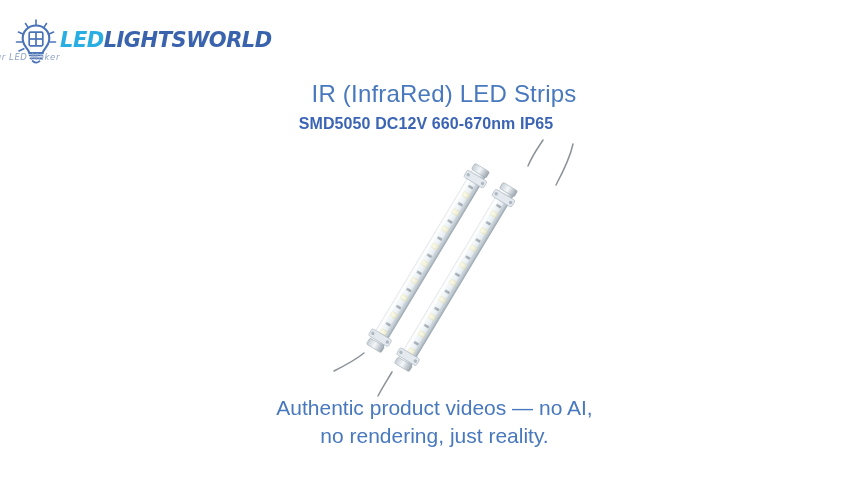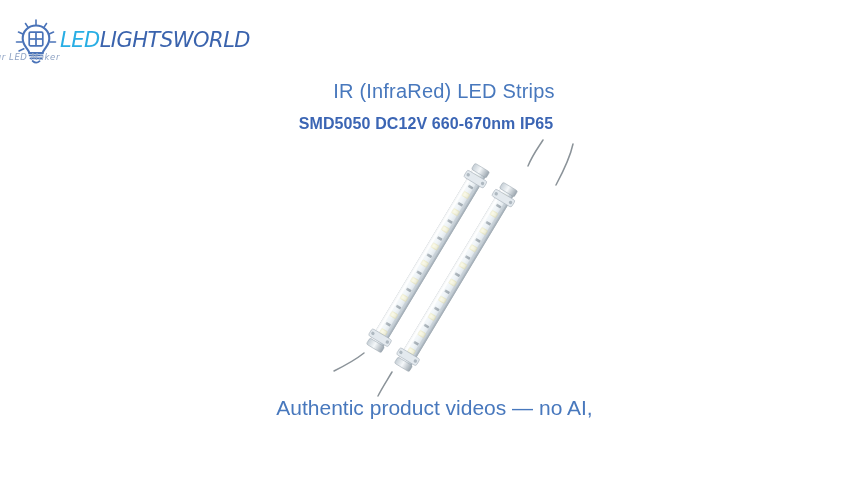--- a/index.html
+++ b/index.html
@@ -11,38 +11,38 @@
     position:relative;
   }
   .stage{position:absolute;inset:0;background:#fff;}
 
   
   .logo{position:absolute;left:14px;top:16px;display:flex;align-items:flex-end;height:48px;}
   .logo-mark{width:44px;height:46px;position:relative;flex:0 0 auto;}
   .logo-text{margin-left:2px;position:relative;height:46px;}
   .brand{
     font-family:"DejaVu Sans", sans-serif;
-    font-weight:normal;font-style:italic;
+    font-weight:bold;font-style:italic;
     font-size:21px;letter-spacing:-0.5px;
     line-height:1;
     position:absolute;left:0;top:12px;white-space:nowrap;
   }
   .brand .b1{color:#29aee4;}
   .brand .b2{color:#3a63ad;}
   .tagline{
     position:absolute;right:0;top:34px;
     font-family:"DejaVu Sans", sans-serif;
     font-style:italic;font-size:8.5px;
     color:#8fa3c4;letter-spacing:0.6px;white-space:nowrap;
   }
 
   
   .title{
     position:absolute;left:0;right:0;top:80px;text-align:center;
-    font-size:20px;color:#4878bd;letter-spacing:0.2px;margin-left:36px;
+    font-size:24px;color:#4878bd;letter-spacing:0.2px;margin-left:36px;
   }
   .subtitle{
     position:absolute;left:0;right:0;top:115px;text-align:center;
     font-size:16px;color:#3b65b4;font-weight:bold;letter-spacing:0.1px;
   }
 
   
   .caption{
     position:absolute;left:0;right:0;top:394px;text-align:center;
     font-size:21px;color:#4878bd;line-height:1.33;
@@ -233,15 +233,16 @@
         <use href="#ledbar" x="0" y="-104"></use>
       </g>
 
       <path d="M226 55 C234 40, 240 28, 243 14" stroke="#8b9399" stroke-width="1.5" fill="none" stroke-linecap="round"></path>
       <path d="M62 242 C56 252, 52 258, 48 266" stroke="#8b9399" stroke-width="1.5" fill="none" stroke-linecap="round"></path>
     </svg>
   </div>
 
   <div class="caption">
     <div>Authentic product videos — no AI,</div>
+    <div>no rendering, just reality.</div>
   </div>
 
 </div>
 
 </body></html>

